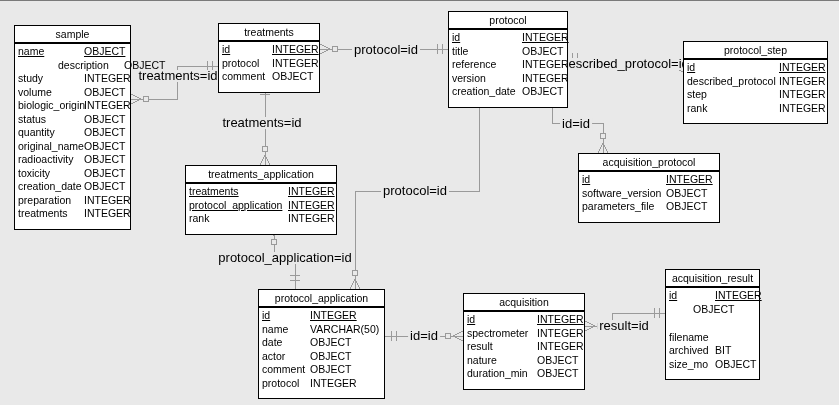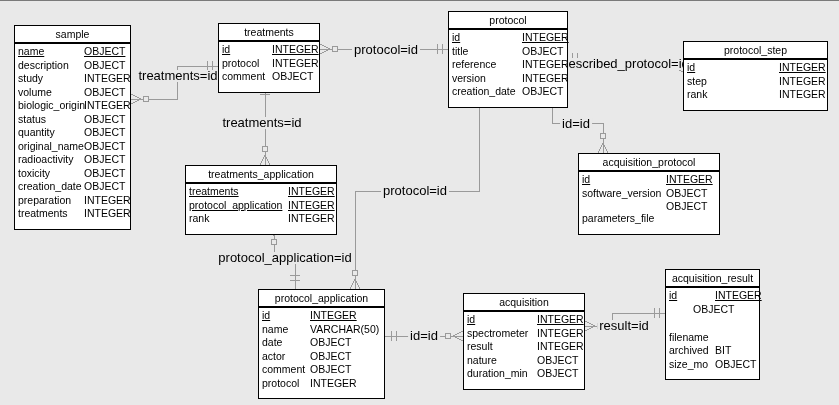--- a/index.html
+++ b/index.html
@@ -123,21 +123,21 @@
     <div class="rel-label" style="left: 285px; top: 257px;">protocol_application=id</div>
     <div class="rel-label" style="left: 424px; top: 335px;">id=id</div>
     <div class="rel-label" style="left: 624px; top: 325px;">result=id</div>
     <div class="entity" style="left: 14px; top: 24px; width: 117px;">
     <div class="entity-title">sample</div>
     <div class="entity-fields">
         <div class="field-row pk">
     <span class="field-name" style="width: 66px;">name</span><span class="field-type">OBJECT</span>
   </div>
         <div class="field-row">
-    <span class="field-name" style="width: 66px;">description</span><span class="field-type">OBJECT</span>
+    <span class="field-name" style="width: 66px; margin-left: 40px;">description</span><span class="field-type">OBJECT</span>
   </div>
         <div class="field-row">
     <span class="field-name" style="width: 66px;">study</span><span class="field-type">INTEGER</span>
   </div>
         <div class="field-row">
     <span class="field-name" style="width: 66px;">volume</span><span class="field-type">OBJECT</span>
   </div>
         <div class="field-row">
     <span class="field-name" style="width: 66px;">biologic_origin</span><span class="field-type">INTEGER</span>
   </div>
@@ -201,38 +201,41 @@
   </div>
       </div>
   </div>
     <div class="entity" style="left: 683px; top: 40px; width: 145px;">
     <div class="entity-title">protocol_step</div>
     <div class="entity-fields">
         <div class="field-row pk">
     <span class="field-name" style="width: 92px;">id</span><span class="field-type">INTEGER</span>
   </div>
         <div class="field-row">
+    <span class="field-name" style="width: 92px;">described_protocol</span><span class="field-type">INTEGER</span>
+  </div>
+        <div class="field-row">
     <span class="field-name" style="width: 92px;">step</span><span class="field-type">INTEGER</span>
   </div>
         <div class="field-row">
     <span class="field-name" style="width: 92px;">rank</span><span class="field-type">INTEGER</span>
   </div>
       </div>
   </div>
     <div class="entity" style="left: 578px; top: 152px; width: 142px;">
     <div class="entity-title">acquisition_protocol</div>
     <div class="entity-fields">
         <div class="field-row pk">
     <span class="field-name" style="width: 84px;">id</span><span class="field-type">INTEGER</span>
   </div>
         <div class="field-row">
     <span class="field-name" style="width: 84px;">software_version</span><span class="field-type">OBJECT</span>
   </div>
         <div class="field-row">
-    <span class="field-name" style="width: 84px; margin-top: 12px;">parameters_file</span><span class="field-type">OBJECT</span>
+    <span class="field-name" style="width: 84px;">parameters_file</span><span class="field-type">OBJECT</span>
   </div>
       </div>
   </div>
     <div class="entity" style="left: 185px; top: 164px; width: 152px;">
     <div class="entity-title">treatments_application</div>
     <div class="entity-fields">
         <div class="field-row pk">
     <span class="field-name" style="width: 99px;">treatments</span><span class="field-type">INTEGER</span>
   </div>
         <div class="field-row pk">

